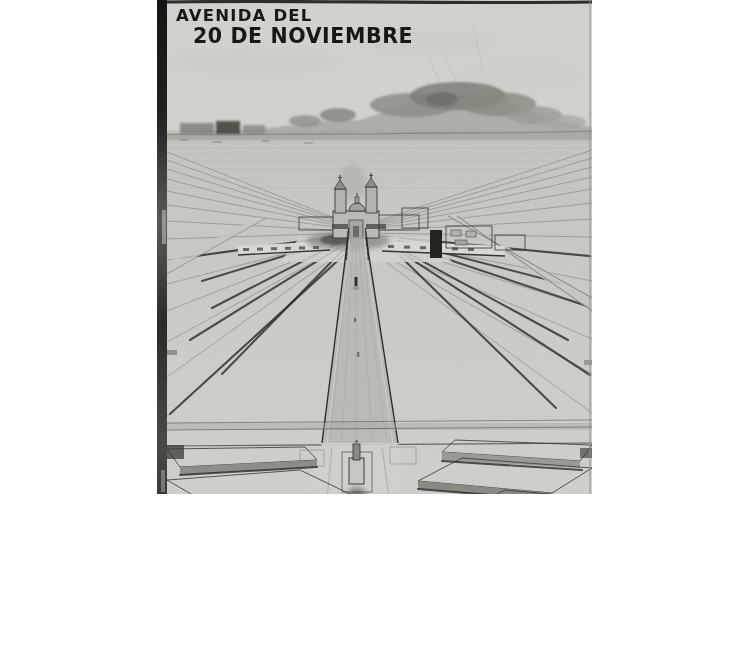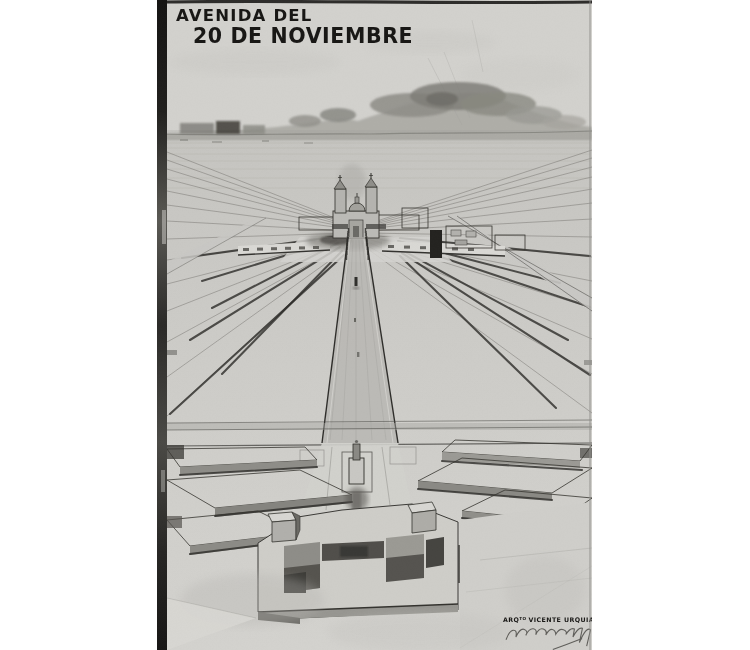--- a/index.html
+++ b/index.html
@@ -1,16 +1,16 @@
 <!DOCTYPE html>
 <html style="--page_bg: #ffffff; --paper: #d3d2ce; --paper_dark: #c7c6c2; --ink: #171614; --wash_light: #c2c1bd; --wash_mid: #97968f; --wash_dark: #54524d; --shadow_deep: #2c2b28; --hill_wash: #a3a29c; --film_edge: #121110;"><head>
 <meta charset="utf-8">
 <style>
   html,body{margin:0;padding:0;background:var(--page_bg,#fff);}
-  .stage{position:relative;width:750px;height:650px;overflow:hidden;background:var(--page_bg,#fff);}
+  .stage{position:relative;width:750px;height:494px;overflow:hidden;background:var(--page_bg,#fff);}
   svg{position:absolute;left:0;top:0;}
   .title-line{font-family:"DejaVu Sans","Liberation Sans",sans-serif;font-weight:bold;fill:var(--ink,#171614);}
   .credit{font-family:"DejaVu Sans","Liberation Sans",sans-serif;font-weight:bold;fill:var(--ink,#171614);}
   .fan{stroke:var(--wash_dark,#54524d);stroke-width:.7;opacity:.5;}
   .heavy{stroke:var(--shadow_deep,#2c2b28);stroke-width:2.1;opacity:.8;stroke-linecap:round;}
   .faint{stroke:var(--wash_mid,#97968f);opacity:.28;stroke-width:.6;}
   .edge{stroke:#35342f;stroke-width:.8;fill:none;}
 </style>
 </head>
 <body>

